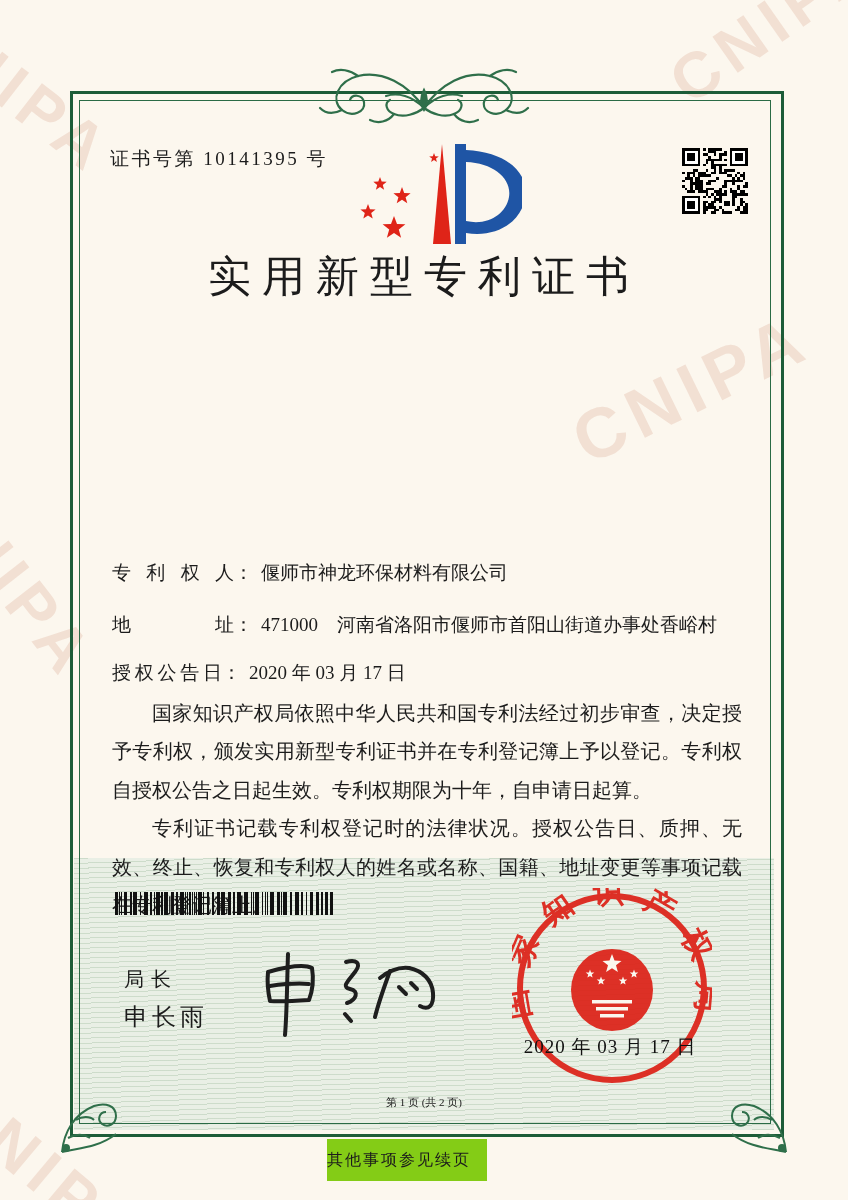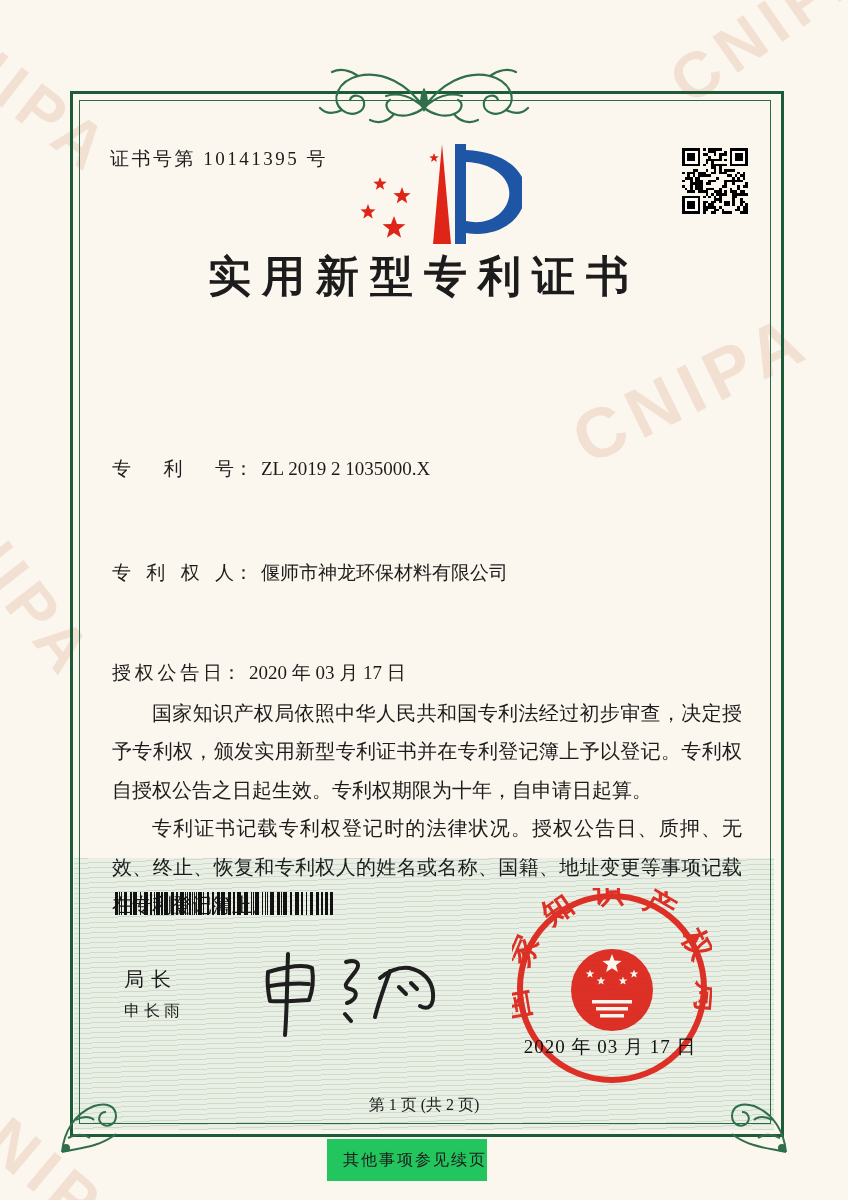--- a/index.html
+++ b/index.html
@@ -20,40 +20,40 @@
   .border-inner{position:absolute;left:79px;top:100px;width:690px;height:1022px;
     border:1.5px solid #2a6b45;z-index:2;}
   
   .band{position:absolute;left:74px;top:858px;width:700px;height:272px;z-index:1;
     background:#e9efe5;
     background-image:repeating-linear-gradient(178deg,rgba(140,175,140,.30) 0 1px,transparent 1px 5px);}
   .content{position:absolute;left:0;top:0;width:848px;height:1200px;z-index:3;}
   
   .cert-no{position:absolute;left:110px;top:146px;font-size:19px;letter-spacing:2.5px;}
   .title{position:absolute;left:70px;top:248px;width:708px;text-align:center;
-    font-size:43px;font-weight:bold;letter-spacing:11px;}
+    font-size:43px;font-weight:normal;letter-spacing:11px;}
   .row{position:absolute;left:112px;width:640px;font-size:19px;white-space:nowrap;}
   .flabel{display:inline-block;width:122px;text-align:justify;text-align-last:justify;}
   .fvalue{margin-left:8px;}
   .grant-label{display:inline-block;width:110px;text-align:justify;text-align-last:justify;}
   .grant-group2{position:absolute;left:323px;top:0;}
   .paras{position:absolute;left:112px;top:694px;width:630px;font-size:20px;
     line-height:1.92;text-align:justify;}
   .paras p{margin:0;text-indent:2em;}
   
   .barcode{position:absolute;left:115px;top:892px;}
   .director-label{position:absolute;left:124px;top:966px;font-size:20px;letter-spacing:7px;}
-  .director-name{position:absolute;left:124px;top:1001px;font-size:16px;letter-spacing:4px;text-align:center;}
+  .director-name{position:absolute;left:124px;top:1001px;font-size:24px;letter-spacing:4px;text-align:center;}
   .signature{position:absolute;left:250px;top:942px;}
   .seal{position:absolute;left:512px;top:888px;}
   .seal-date{position:absolute;left:520px;top:1034px;width:180px;text-align:center;
     font-size:19px;color:#111;letter-spacing:1px;z-index:4;}
-  .page-num{position:absolute;left:70px;top:1095px;width:708px;text-align:center;font-size:16px;}
-  .footer-note{position:absolute;left:327px;top:1139px;width:160px;height:42px;background:#22c55e;
-    text-align:right;line-height:42px;font-size:16px;letter-spacing:2px;z-index:4;}
+  .page-num{position:absolute;left:70px;top:1095px;width:708px;text-align:center;font-size:11px;}
+  .footer-note{position:absolute;left:327px;top:1139px;width:160px;height:42px;background:#84cc16;
+    text-align:left;line-height:42px;font-size:16px;letter-spacing:2px;z-index:4;}
   .ornament-top{position:absolute;left:304px;top:56px;z-index:4;}
   .corner{position:absolute;z-index:4;}
   .logo{position:absolute;left:338px;top:136px;}
   .qr{position:absolute;left:682px;top:148px;}
 </style>
 </head>
 <body>
 
 <div class="page">
 
@@ -344,25 +344,25 @@
         </g>
         <g>
           <rect x="0" y="18" width="7" height="7" fill="#000"></rect>
           <rect x="1" y="19" width="5" height="5" fill="#fff"></rect>
           <rect x="2" y="20" width="3" height="3" fill="#000"></rect>
         </g>
       </svg>
 
     <div class="title">实用新型专利证书</div>
 
-    <div class="row" style="top:456px">
-      <span class="flabel">专利号</span><span>：</span><span class="fvalue">ZL 2019 2 1035000.X</span>
-    </div>
     <div class="row" style="top:560px">
       <span class="flabel">专利权人</span><span>：</span><span class="fvalue">偃师市神龙环保材料有限公司</span>
+    </div>
+    <div class="row" style="top:612px">
+      <span class="flabel">地址</span><span>：</span><span class="fvalue">471000　河南省洛阳市偃师市首阳山街道办事处香峪村</span>
     </div>
 
     <div class="row" style="top:660px">
       <span class="grant-label">授权公告日</span><span>：</span><span class="fvalue">2020 年 03 月 17 日</span>
     </div>
 
     <div class="paras">
       <p>国家知识产权局依照中华人民共和国专利法经过初步审查，决定授予专利权，颁发实用新型专利证书并在专利登记簿上予以登记。专利权自授权公告之日起生效。专利权期限为十年，自申请日起算。</p>
       <p>专利证书记载专利权登记时的法律状况。授权公告日、质押、无效、终止、恢复和专利权人的姓名或名称、国籍、地址变更等事项记载在专利登记簿上。</p>
     </div>

